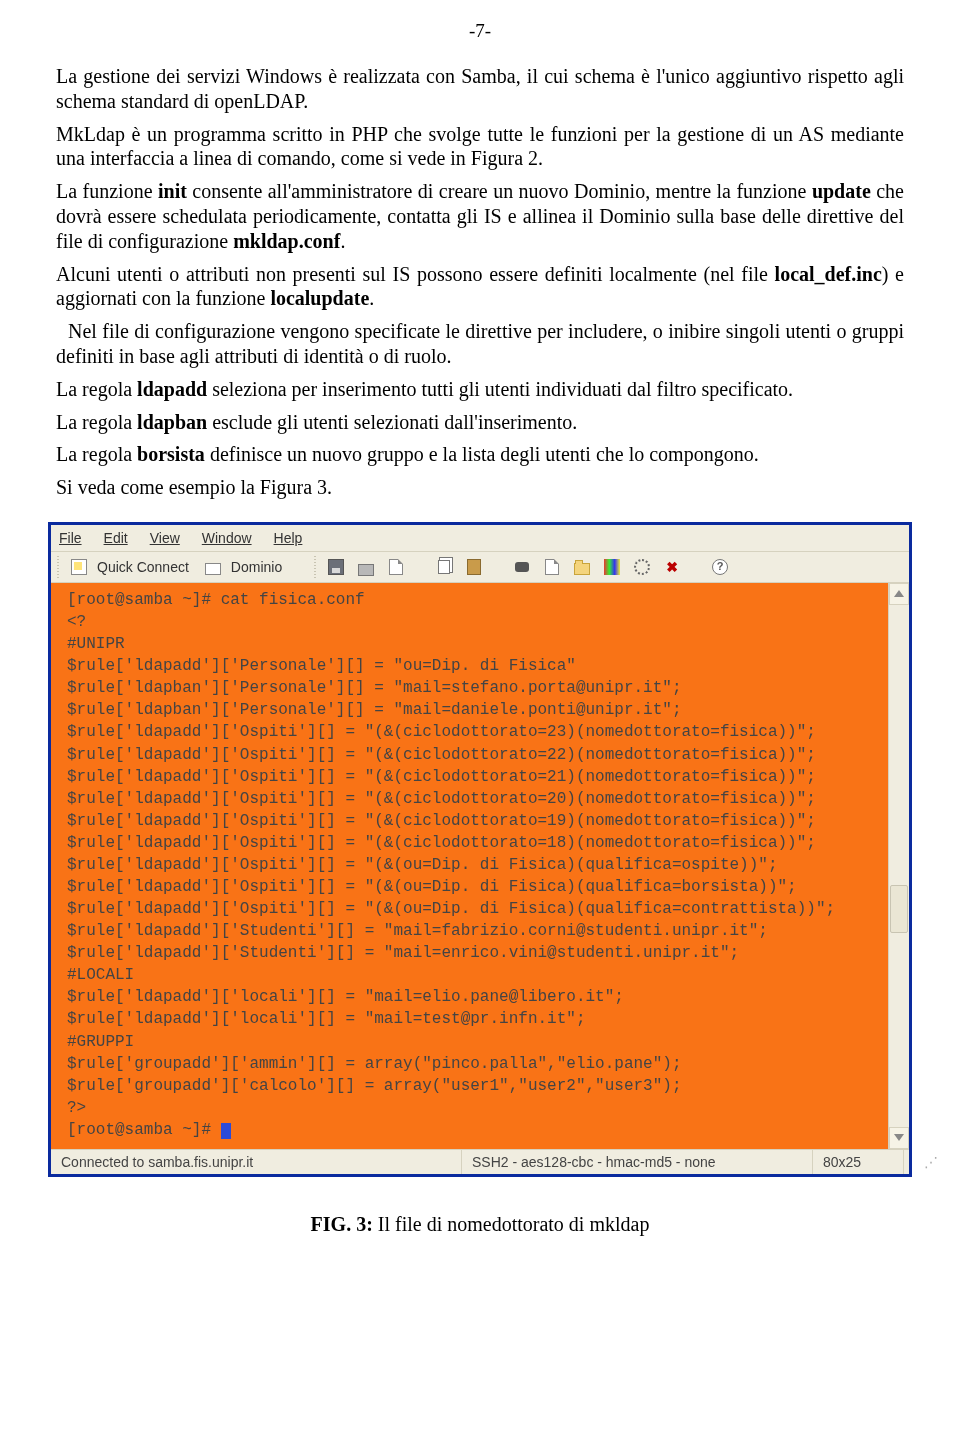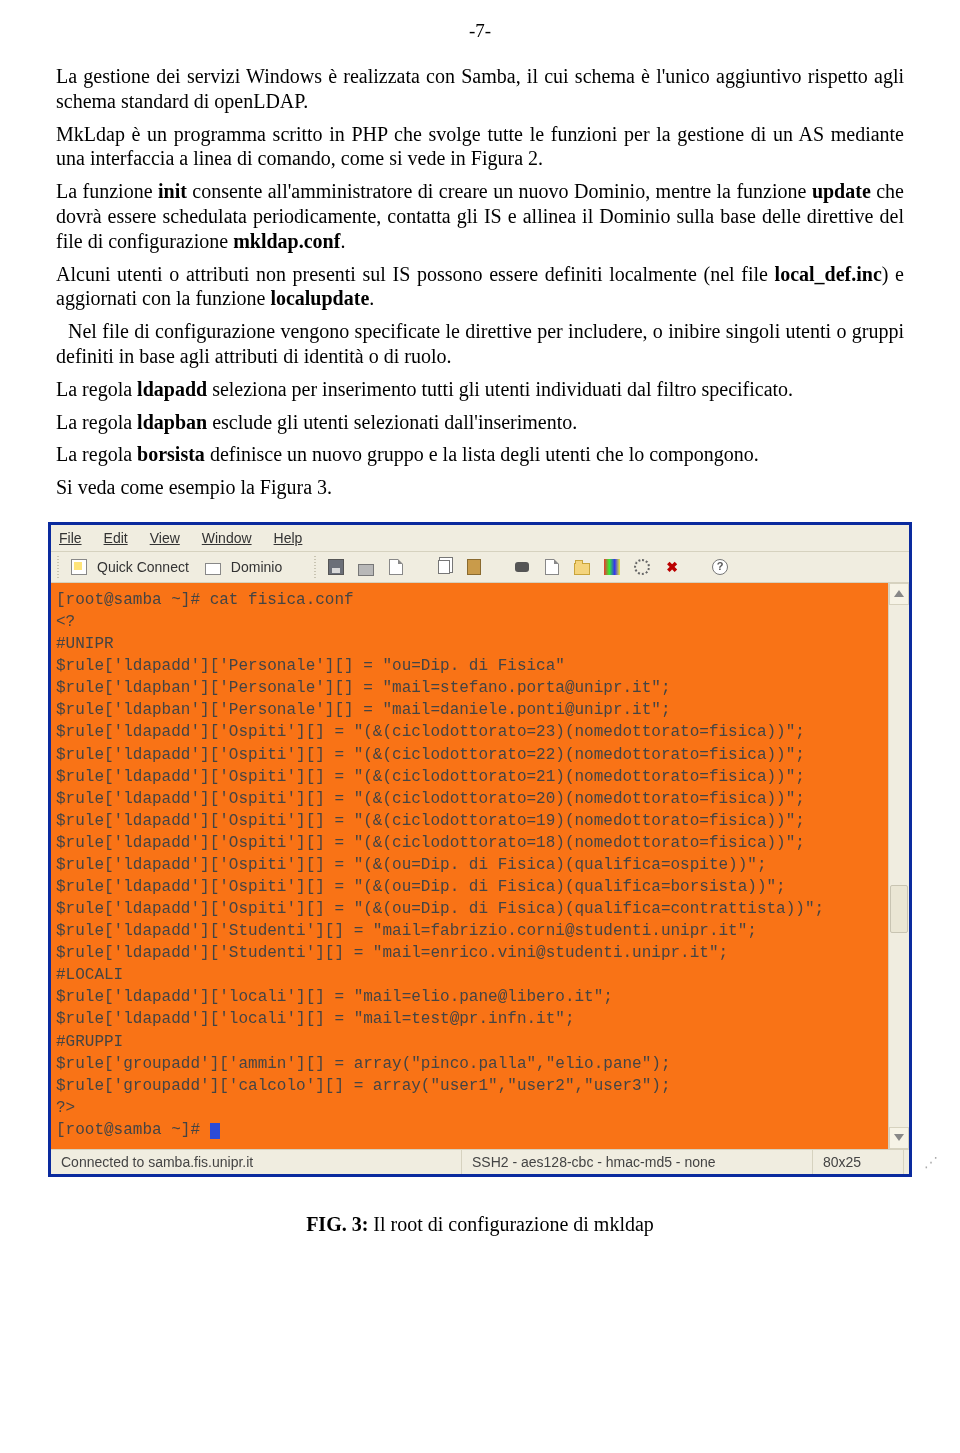--- a/index.html
+++ b/index.html
@@ -91,21 +91,21 @@
   .ic-x{ color:#b00; font-weight:bold; font-size:14px; line-height:14px;}
   .ic-qconn{ width:14px;height:14px;background:#fff;border:1px solid #888;position:relative;}
   .ic-qconn::after{content:"";position:absolute;left:2px;top:2px;width:8px;height:8px;background:#ffe47a;}
   .ic-prof{ width:14px;height:10px;border:1px solid #888;background:#fff;position:relative;top:2px;}
   .ic-help{ width:14px;height:14px;border-radius:50%;background:#fff;border:1px solid #777;color:#555;font-weight:bold;font-size:11px;text-align:center;line-height:13px;}
   .ic-help::after{content:"?";}
 
   .terminal-wrap { display:flex; }
   .terminal {
     flex: 1;
-    padding: 6px 8px 8px 5px;
+    padding: 6px 8px 8px 16px;
     font-family: "Courier New", Courier, monospace;
     font-size: 16px;
     line-height: 1.38;
     color: #444;
     white-space: pre;
     overflow: hidden;
   }
   .cursor {
     display:inline-block; width:10px; height:16px; background:#2b4bd8; vertical-align:text-bottom;
   }
@@ -282,15 +282,15 @@
     <div class="statusbar">
       <div class="cell main">Connected to samba.fis.unipr.it</div>
       <div class="cell" style="flex:0 0 330px">SSH2 - aes128-cbc - hmac-md5 - none</div>
       <div class="cell" style="flex:0 0 70px">80x25</div>
       <div class="cell" style="flex:1;border-right:none;"></div>
       <div class="grip">⋰</div>
     </div>
   </div>
 
   <div class="caption">
-    <span class="b">FIG. 3:</span><span> Il root di configurazione di mkldap</span>
+    <span class="b">FIG. 3:</span><span> Il file di nomedottorato di mkldap</span>
   </div>
 </div>
 
 </body></html>

